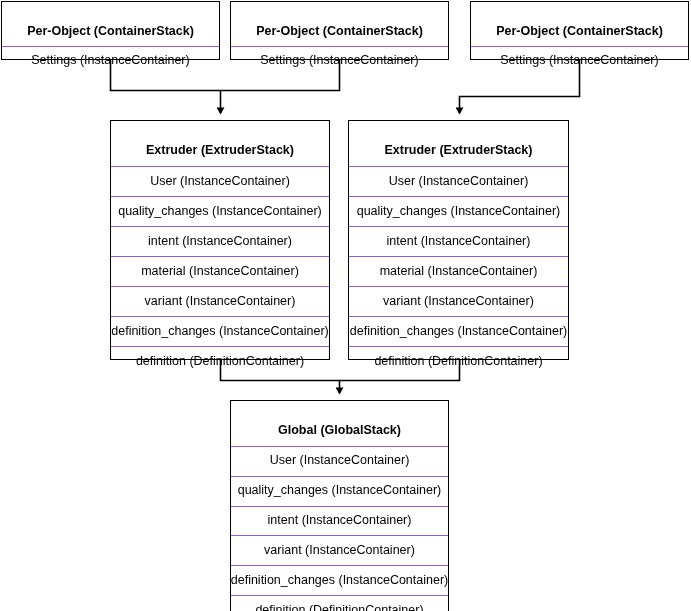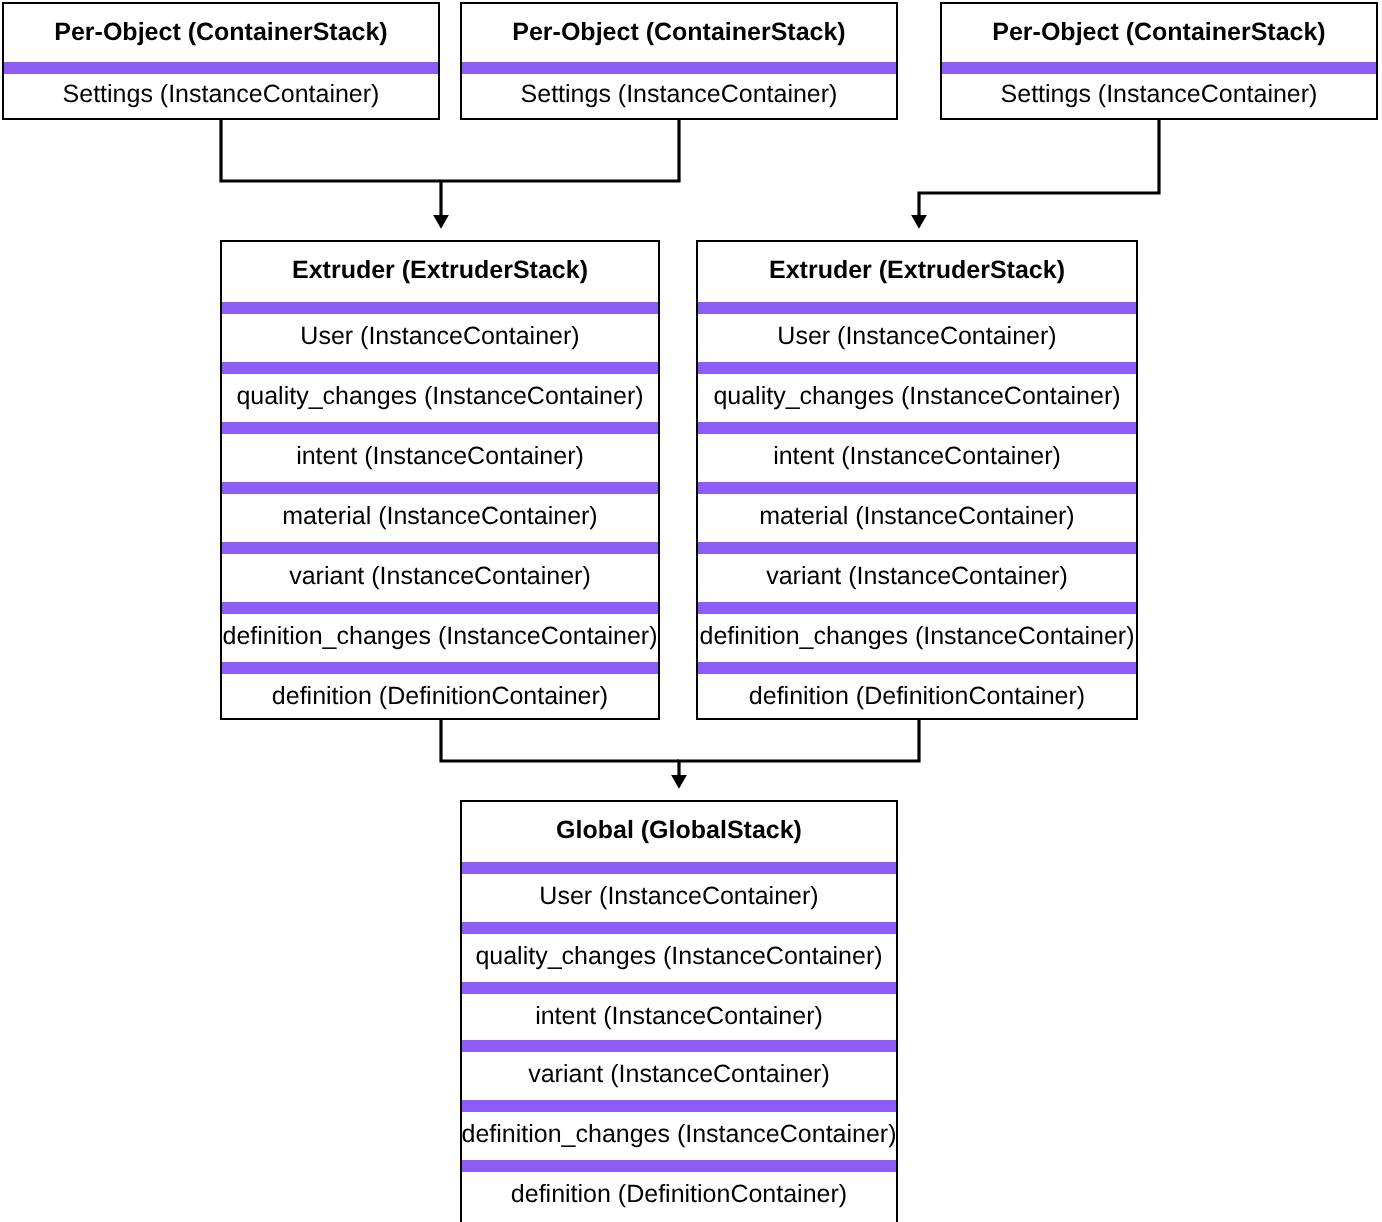--- a/index.html
+++ b/index.html
@@ -42,23 +42,24 @@
     justify-content: center;
     text-align: center;
     color: #000000;
     font-size: 12.5px;
     line-height: 1.1;
     padding: 0 4px;
     white-space: nowrap;
   }
   .row.header {
     font-weight: bold;
+    margin-top: 15px;
   }
   .row.sub {
-    border-top: 6px solid #8b5cf6;
+    border-top: 1px solid #8b5cf6;
   }
   
   .po1 { left: 1px;   top: 1px;   width: 219px; height: 59px; }
   .po2 { left: 230px; top: 1px;   width: 219px; height: 59px; }
   .po3 { left: 470px; top: 1px;   width: 219px; height: 59px; }
   .po-row  { height: 29px; }
   .po-row2 { height: 28px; }
 
   .ex1 { left: 110px; top: 120px; width: 220px; height: 240px; }
   .ex2 { left: 348px; top: 120px; width: 221px; height: 240px; }

